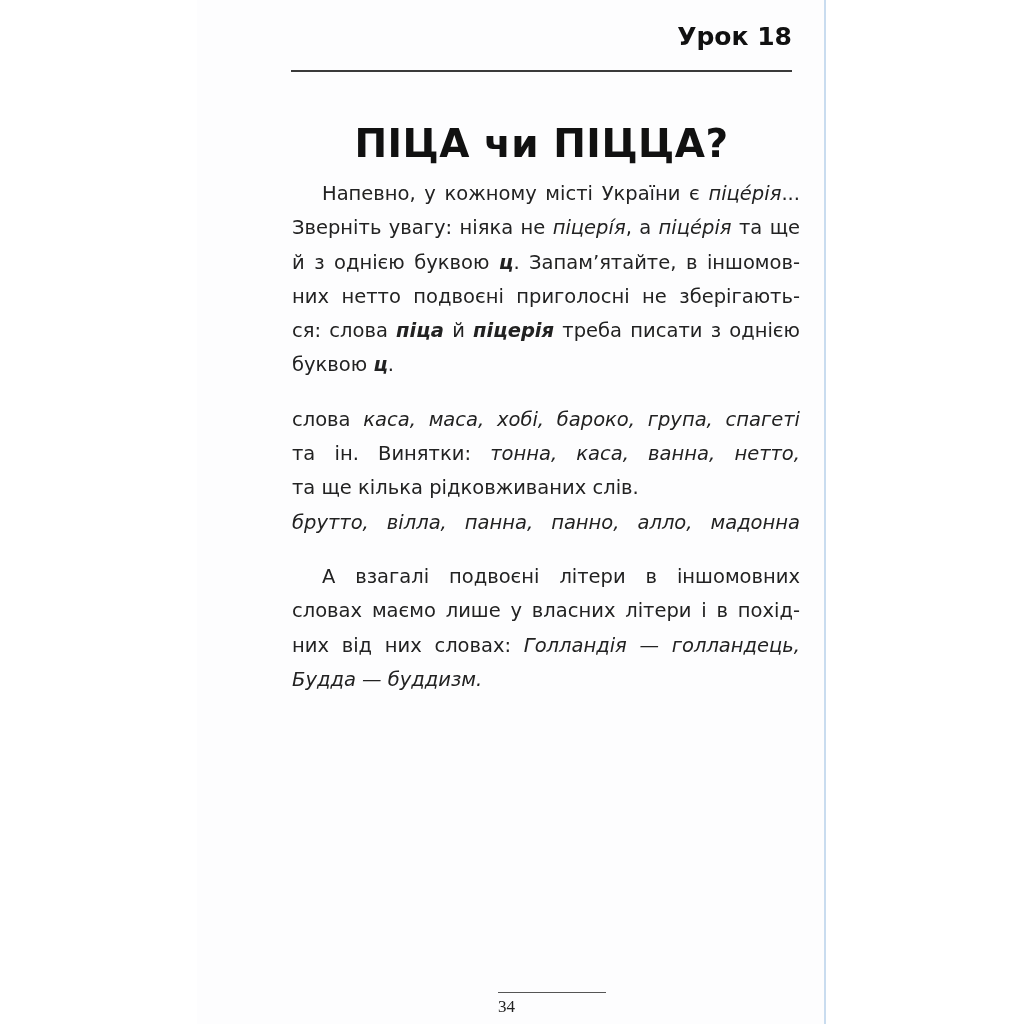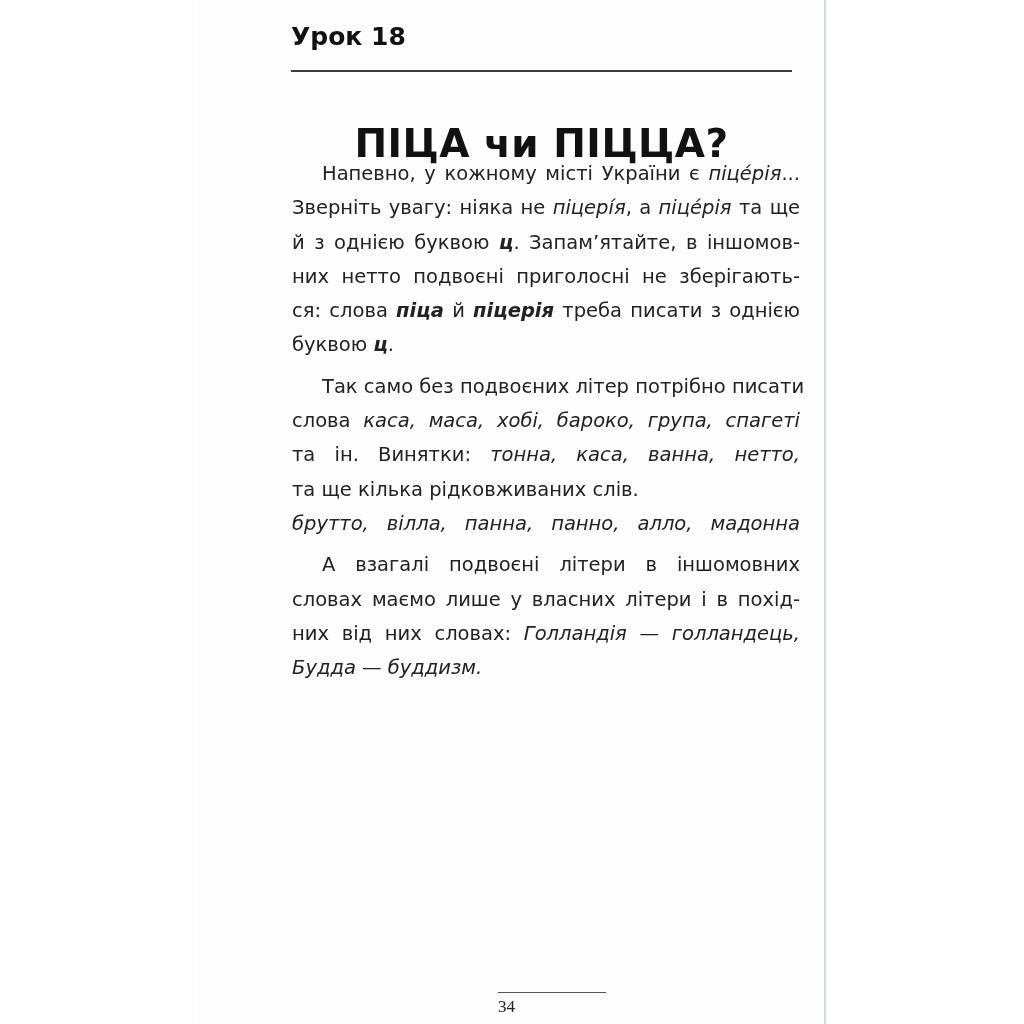--- a/index.html
+++ b/index.html
@@ -23,21 +23,21 @@
     height: 1024px;
     background: #fdfdfe;
     border-right: 2px solid #c9dcef;
     box-sizing: border-box;
   }
   .lesson-label {
     position: absolute;
     left: 291px;
     width: 501px;
     top: 22px;
-    text-align: left;
+    text-align: right;
     font-weight: bold;
     font-size: 25px;
     color: #111;
   }
   .rule-top {
     position: absolute;
     left: 291px;
     top: 70px;
     width: 501px;
     height: 2px;
@@ -71,21 +71,21 @@
   }
   .body-text .ln {
     display: block;
     text-align-last: justify;
     white-space: nowrap;
   }
   .body-text .ln.last {
     text-align-last: left;
   }
   .body-text .ln.first { padding-left: 30px; }
-  .body-text p { text-indent: 0; }
+  .body-text p { text-indent: 0; margin-top: 20px; }
   em { font-style: italic; }
   b.bi { font-weight: bold; font-style: italic; }
   .rule-bottom {
     position: absolute;
     left: 498px;
     top: 992px;
     width: 108px;
     height: 1px;
     background: #555;
   }
@@ -112,21 +112,20 @@
 <div class="body-text" id="body-text">
     <p>
       <span class="ln first">Напевно, у кожному місті України є <em>піце́рія</em>...</span>
       <span class="ln">Зверніть увагу: ніяка не <em>піцері́я</em>, а <em>піце́рія</em> та ще</span>
       <span class="ln">й з однією буквою <b class="bi">ц</b>. Запам’ятайте, в іншомов-</span>
       <span class="ln">них нетто подвоєні приголосні не зберігають-</span>
       <span class="ln">ся: слова <b class="bi">піца</b> й <b class="bi">піцерія</b> треба писати з однією</span>
       <span class="ln last">буквою <b class="bi">ц</b>.</span>
     </p>
     <p>
-      <span class="ln first">Так само без подвоєних літер потрібно писати</span>
       <span class="ln">слова <em>каса, маса, хобі, бароко, група, спагеті</em></span>
       <span class="ln">та ін. Винятки: <em>тонна, каса, ванна, нетто,</em></span>
       <span class="ln last">та ще кілька рідковживаних слів.</span>
       <span class="ln"><em>брутто, вілла, панна, панно, алло, мадонна</em></span>
     </p>
     <p>
       <span class="ln first">А взагалі подвоєні літери в іншомовних</span>
       <span class="ln">словах маємо лише у власних літери і в похід-</span>
       <span class="ln">них від них словах: <em>Голландія — голландець,</em></span>
       <span class="ln last"><em>Будда — буддизм.</em></span>

